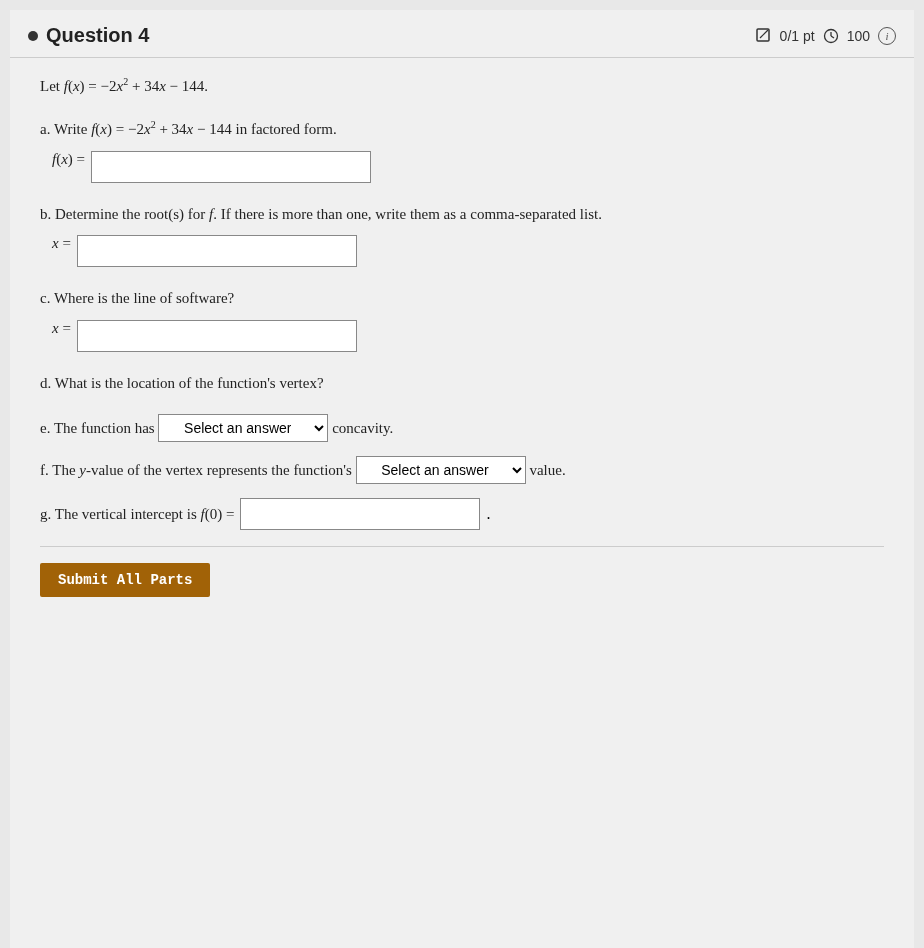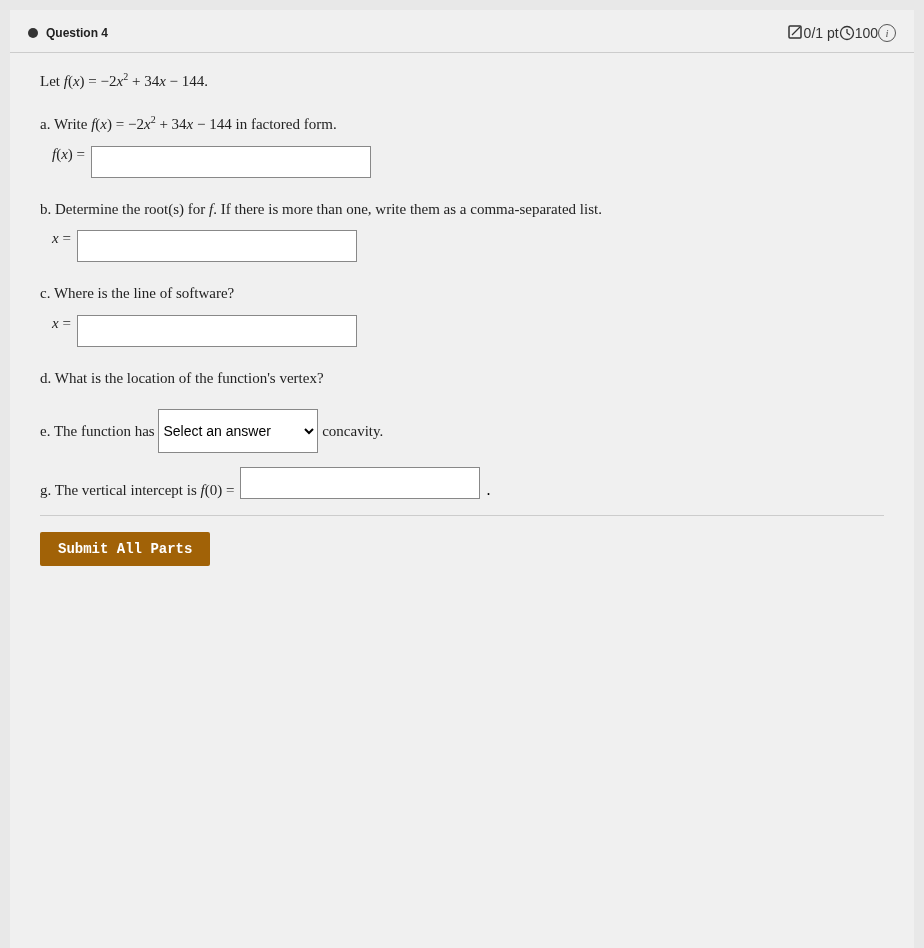--- a/index.html
+++ b/index.html
@@ -21,40 +21,41 @@
     }
     .question-header {
       display: flex;
       justify-content: space-between;
       align-items: center;
       padding: 14px 18px 10px 18px;
       border-bottom: 1px solid #ccc;
     }
     .question-title {
       font-family: Arial, sans-serif;
-      font-size: 12px;
+      font-size: 20px;
       font-weight: bold;
       color: #222;
       display: flex;
       align-items: center;
       gap: 8px;
     }
     .question-title .dot {
       width: 10px;
       height: 10px;
       background: #333;
       border-radius: 50%;
       display: inline-block;
     }
     .question-meta {
       font-family: Arial, sans-serif;
       font-size: 14px;
       color: #333;
       display: flex;
       align-items: center;
+      gap: 8px;
     }
     .info-icon {
       width: 18px;
       height: 18px;
       border: 1.5px solid #555;
       border-radius: 50%;
       display: inline-flex;
       align-items: center;
       justify-content: center;
       font-size: 11px;
@@ -98,38 +99,39 @@
       height: 32px;
       width: 280px;
       padding: 0 6px;
       font-size: 14px;
       font-family: Arial, sans-serif;
       outline: none;
     }
     .select-inline {
       border: 1px solid #888;
       background: #fff;
-      height: 44px;
-      padding: 0 0;
+      height: 28px;
+      padding: 0 20px;
       font-size: 14px;
       font-family: Arial, sans-serif;
       outline: none;
       cursor: pointer;
       min-width: 160px;
+      text-align: right;
     }
     .part-e, .part-f {
       font-size: 15px;
       color: #222;
       font-family: Georgia, serif;
       line-height: 1.6;
       margin-bottom: 14px;
     }
     .part-g {
       display: flex;
-      align-items: flex-end;
+      align-items: center;
       gap: 6px;
       margin-bottom: 14px;
     }
     .part-g-text {
       font-size: 15px;
       font-family: Georgia, serif;
       color: #222;
     }
     .part-h {
       font-size: 15px;
@@ -250,20 +252,29 @@
       e. The function has
       <select class="select-inline">
         <option>Select an answer</option>
         <option>upward</option>
         <option>downward</option>
       </select>
       concavity.
     </div>
 
     
+    <div class="part part-f">
+      f. The <span class="math">y</span>-value of the vertex represents the function's
+      <select class="select-inline">
+        <option>Select an answer</option>
+        <option>maximum</option>
+        <option>minimum</option>
+      </select>
+      value.
+    </div>
 
     
     <div class="part part-g">
       <span class="part-g-text">g. The vertical intercept is <span class="math">f</span>(0) =</span>
       <input type="text" class="text-input" style="width: 240px;">
       <span>.</span>
     </div>
 
     
 

